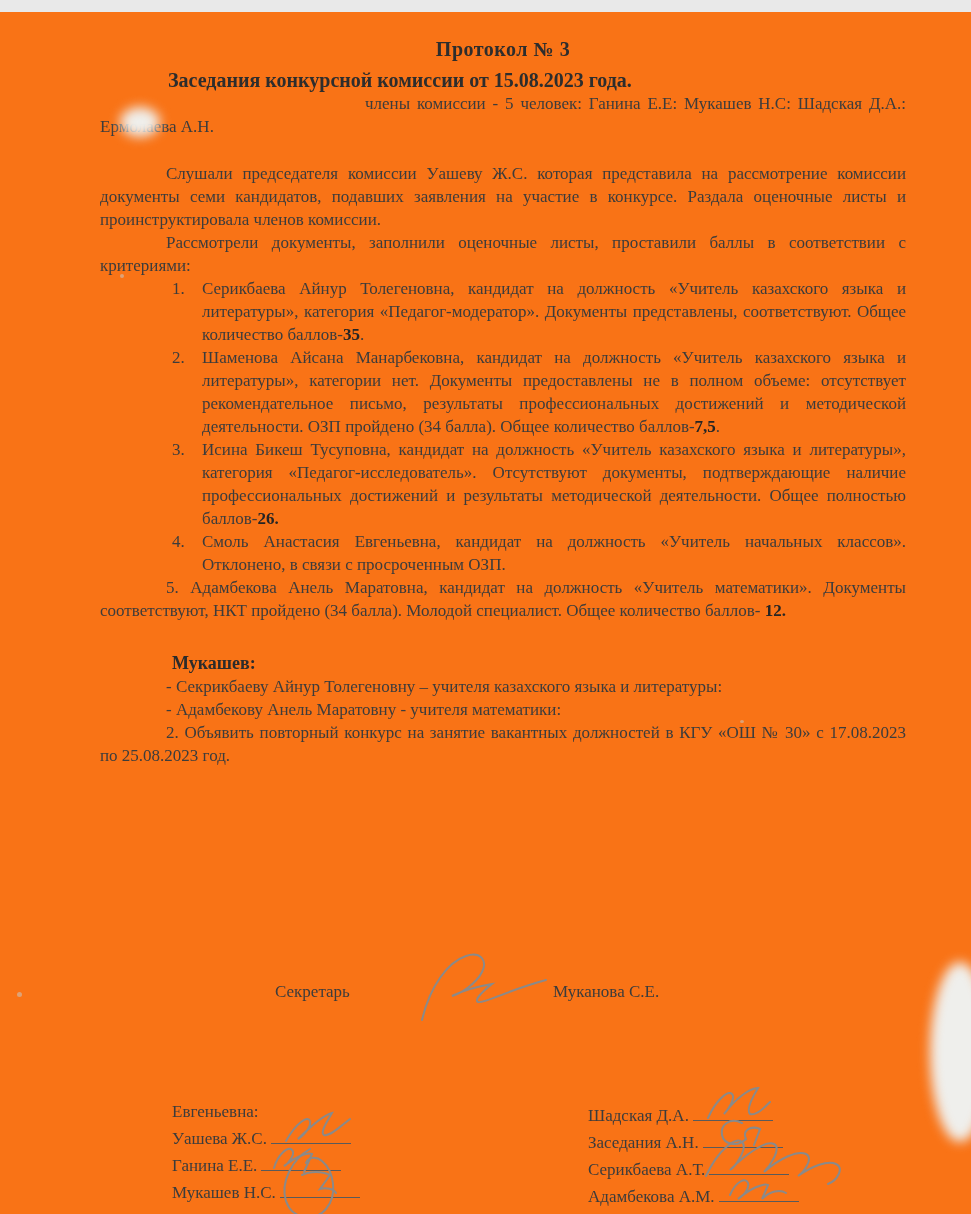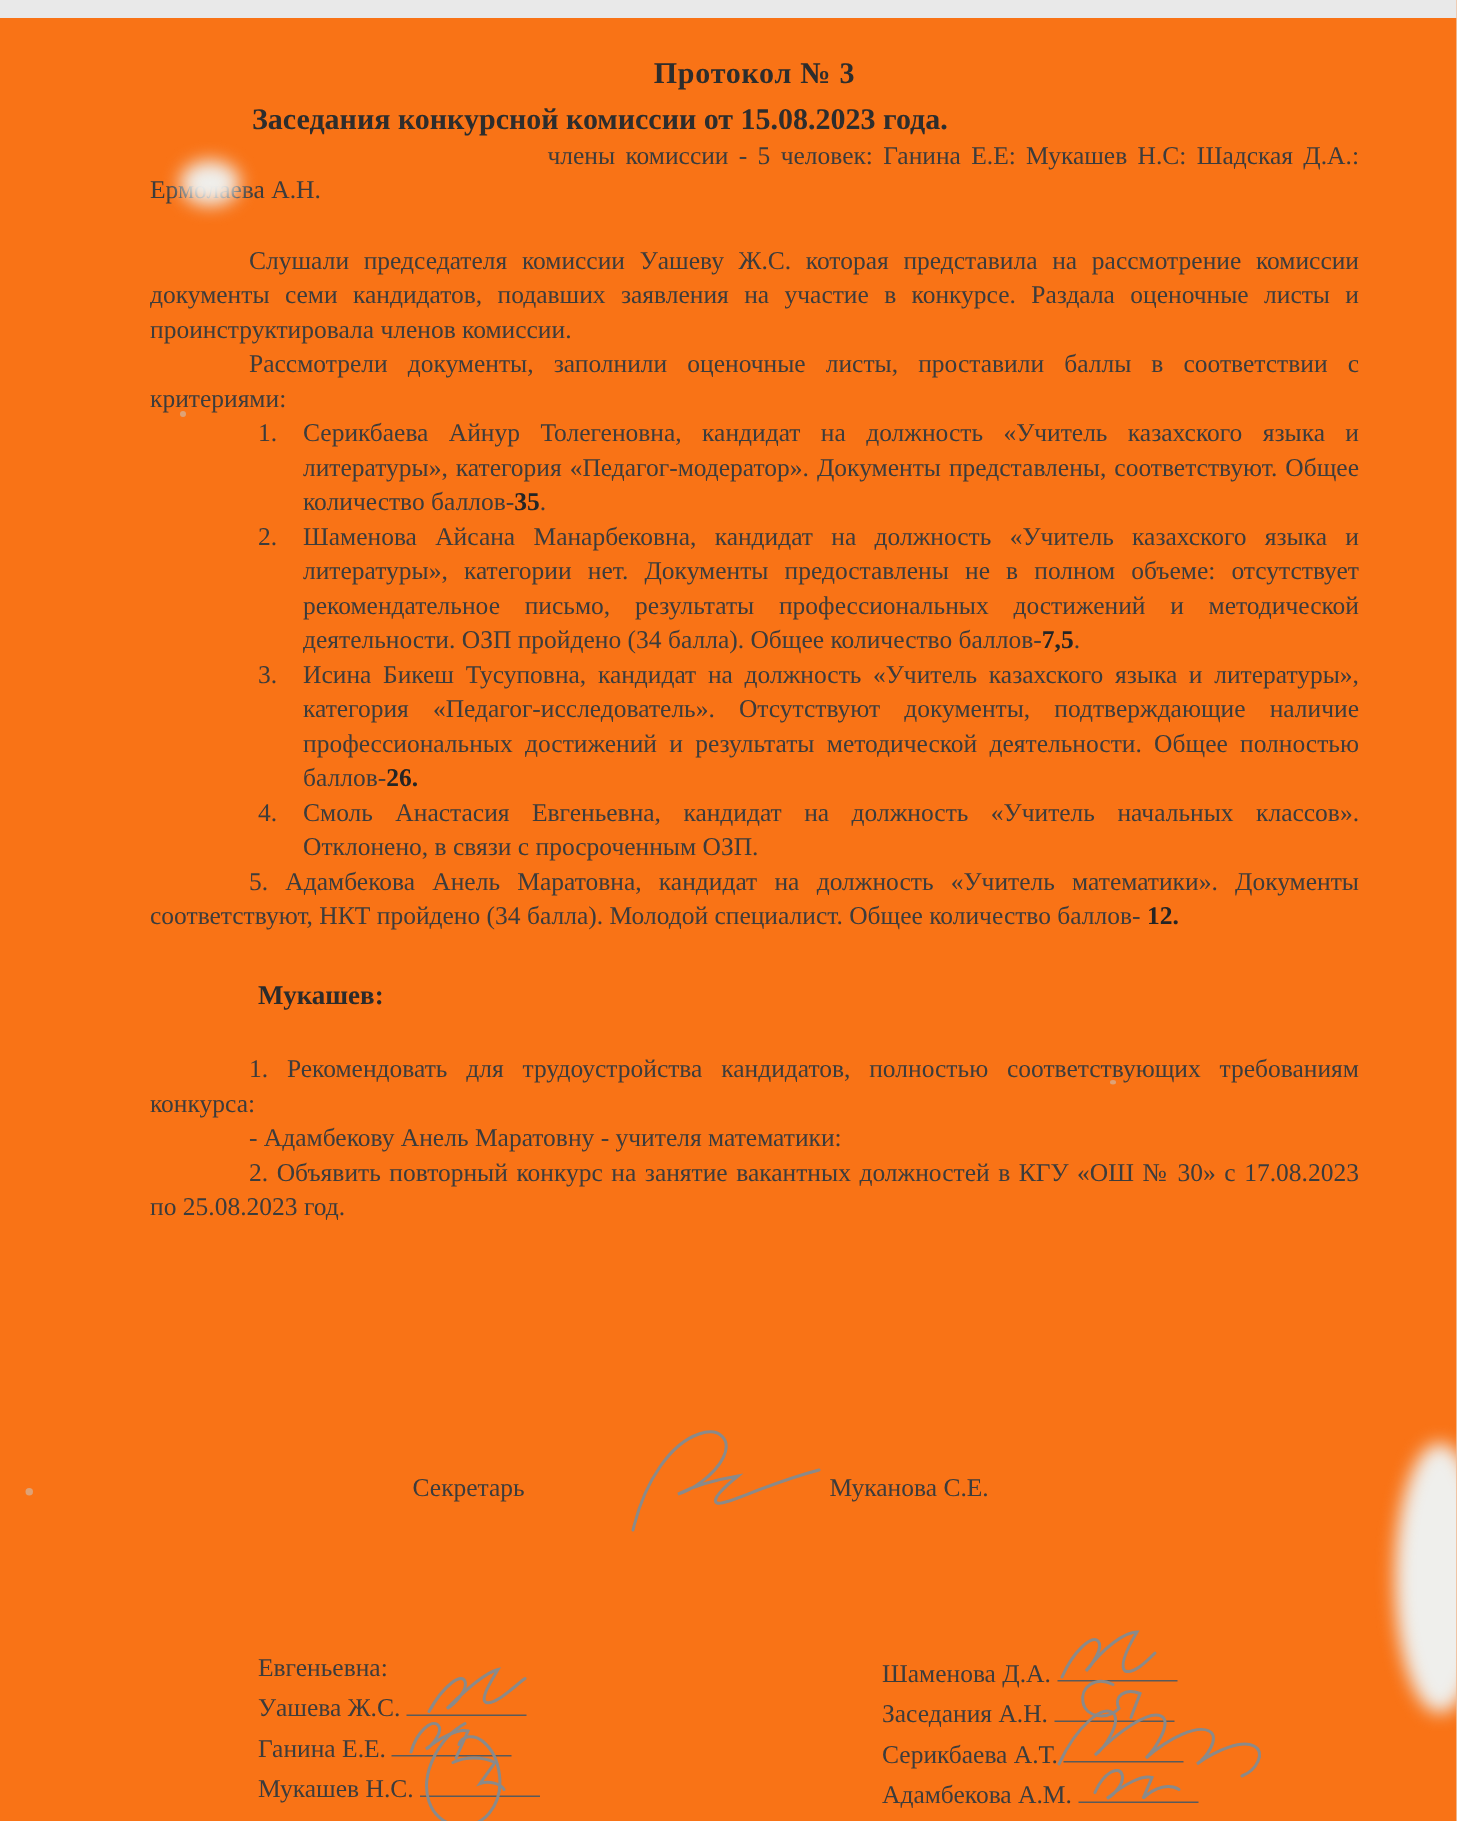--- a/index.html
+++ b/index.html
@@ -88,21 +88,21 @@
       <li class="cand">
         <span class="num">4.</span>
         <span class="cbody"><span>Смоль Анастасия Евгеньевна, кандидат на должность «Учитель начальных классов». Отклонено, в связи с просроченным ОЗП.</span><b class="score"></b><span></span></span>
       </li>
     </ul>
 
     <p class="ind"><span>5. Адамбекова Анель Маратовна, кандидат на должность «Учитель математики». Документы соответствуют, НКТ пройдено (34 балла). Молодой специалист. Общее количество баллов- </span><b class="score">12.</b><span></span></p>
 
     <p class="decision-heading">Мукашев:</p>
 
-    <p class="ind dec1">1. Рекомендовать для трудоустройства кандидатов, полностью соответствующих требованиям конкурса:</p>
+    <p class="rec">- Секрикбаеву Айнур Толегеновну – учителя казахского языка и литературы:</p>
     <p class="rec">- Адамбекову Анель Маратовну - учителя математики:</p>
     <p class="ind">2. Объявить повторный конкурс на занятие вакантных должностей в КГУ «ОШ № 30» с 17.08.2023 по 25.08.2023 год.</p>
 
   </div>
 
   <div class="secretary">
     <span class="sec-label">Секретарь</span>
     <svg class="sec-sig" width="150" height="95" viewBox="0 0 150 95">
       <path d="M14,78 C22,44 40,20 58,14 C72,9 80,18 74,30 C68,42 52,52 44,54 C56,48 72,44 84,42 C74,50 66,58 70,60 C76,62 100,48 138,38"></path>
     </svg>
@@ -129,21 +129,21 @@
         <span>Мукашев Н.С.</span><span class="sigline"></span>
         <svg class="sig" style="left:100px;top:-34px" width="80" height="84" viewBox="0 0 80 84">
           <path d="M38,4 C20,14 8,38 14,56 C20,74 42,78 54,64 C66,50 62,26 50,16 C44,11 36,12 34,18"></path>
           <path d="M30,30 C38,26 50,26 58,30 L48,44 C54,42 62,44 64,48"></path>
         </svg>
       </div>
     </div>
 
     <div class="ack-col-right">
       <div class="sigrow">
-        <span>Шаменова Д.А.</span><span class="sigline"></span>
+        <span>Шадская Д.А.</span><span class="sigline"></span>
         <svg class="sig" style="left:116px;top:-18px" width="70" height="42" viewBox="0 0 70 42">
           <path d="M4,34 C12,16 24,6 28,10 C32,14 24,26 20,30 C32,14 46,4 54,4 C48,14 42,26 46,30 C52,32 60,24 66,18"></path>
         </svg>
       </div>
       <div class="sigrow">
         <span>Заседания А.Н.</span><span class="sigline"></span>
         <svg class="sig" style="left:124px;top:-14px" width="60" height="38" viewBox="0 0 60 38">
           <path d="M30,8 C18,2 8,10 10,20 C12,30 26,32 34,24 C30,16 38,10 48,14 L42,30"></path>
         </svg>
       </div>

